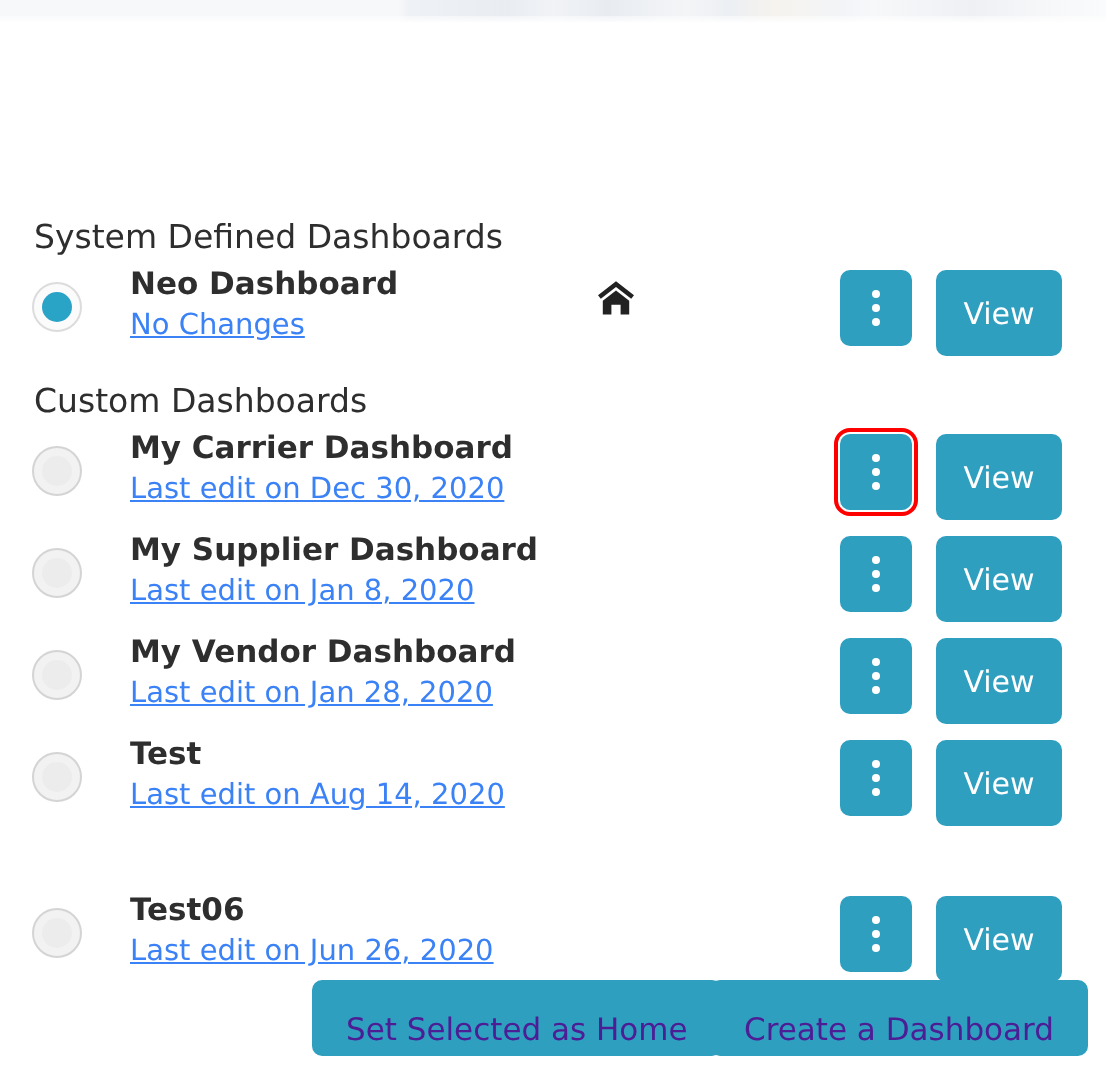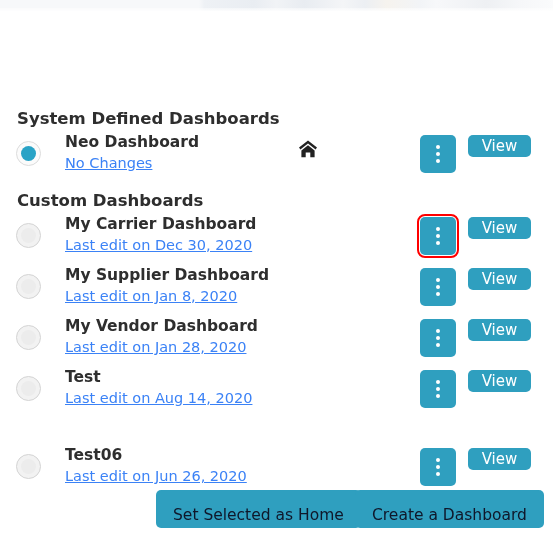--- a/index.html
+++ b/index.html
@@ -92,21 +92,21 @@
     display: block;
     width: 16px;
     height: 16px;
   }
 
   
   .section-title {
     position: absolute;
     left: 17px;
     font-size: 16.5px;
-    font-weight: bold;
+    font-weight: normal;
     color: #2e2e2e;
     white-space: nowrap;
   }
   .section-title.system { top: 98px; }
   .section-title.custom { top: 180px; }
 
   
   .row {
     position: absolute;
     left: 0;
@@ -201,41 +201,41 @@
   .kebab-button.highlighted {
     outline: 2px solid #ff0000;
     outline-offset: 1px;
   }
 
   .view-button {
     position: absolute;
     left: 468px;
     top: 6px;
     width: 63px;
-    height: 22px;
+    height: 43px;
     border-radius: 5px;
     background: #2f9fbf;
     border: none;
     cursor: pointer;
     padding: 0;
     color: #ffffff;
     font-family: "DejaVu Sans", "Liberation Sans", sans-serif;
     font-size: 15px;
   }
 
   
   .footer-button {
     position: absolute;
     top: 479px;
     height: 38px;
     border-radius: 5px;
     background: #2f9fbf;
     border: none;
     cursor: pointer;
-    color: #0f172a;
+    color: #4c1d95;
     font-family: "DejaVu Sans", "Liberation Sans", sans-serif;
     font-size: 15.5px;
     padding: 16px 17px;
     white-space: nowrap;
   }
   .footer-button.set-home { left: 156px; }
   .footer-button.create   { left: 355px; }
 </style>
 </head>
 <body>

